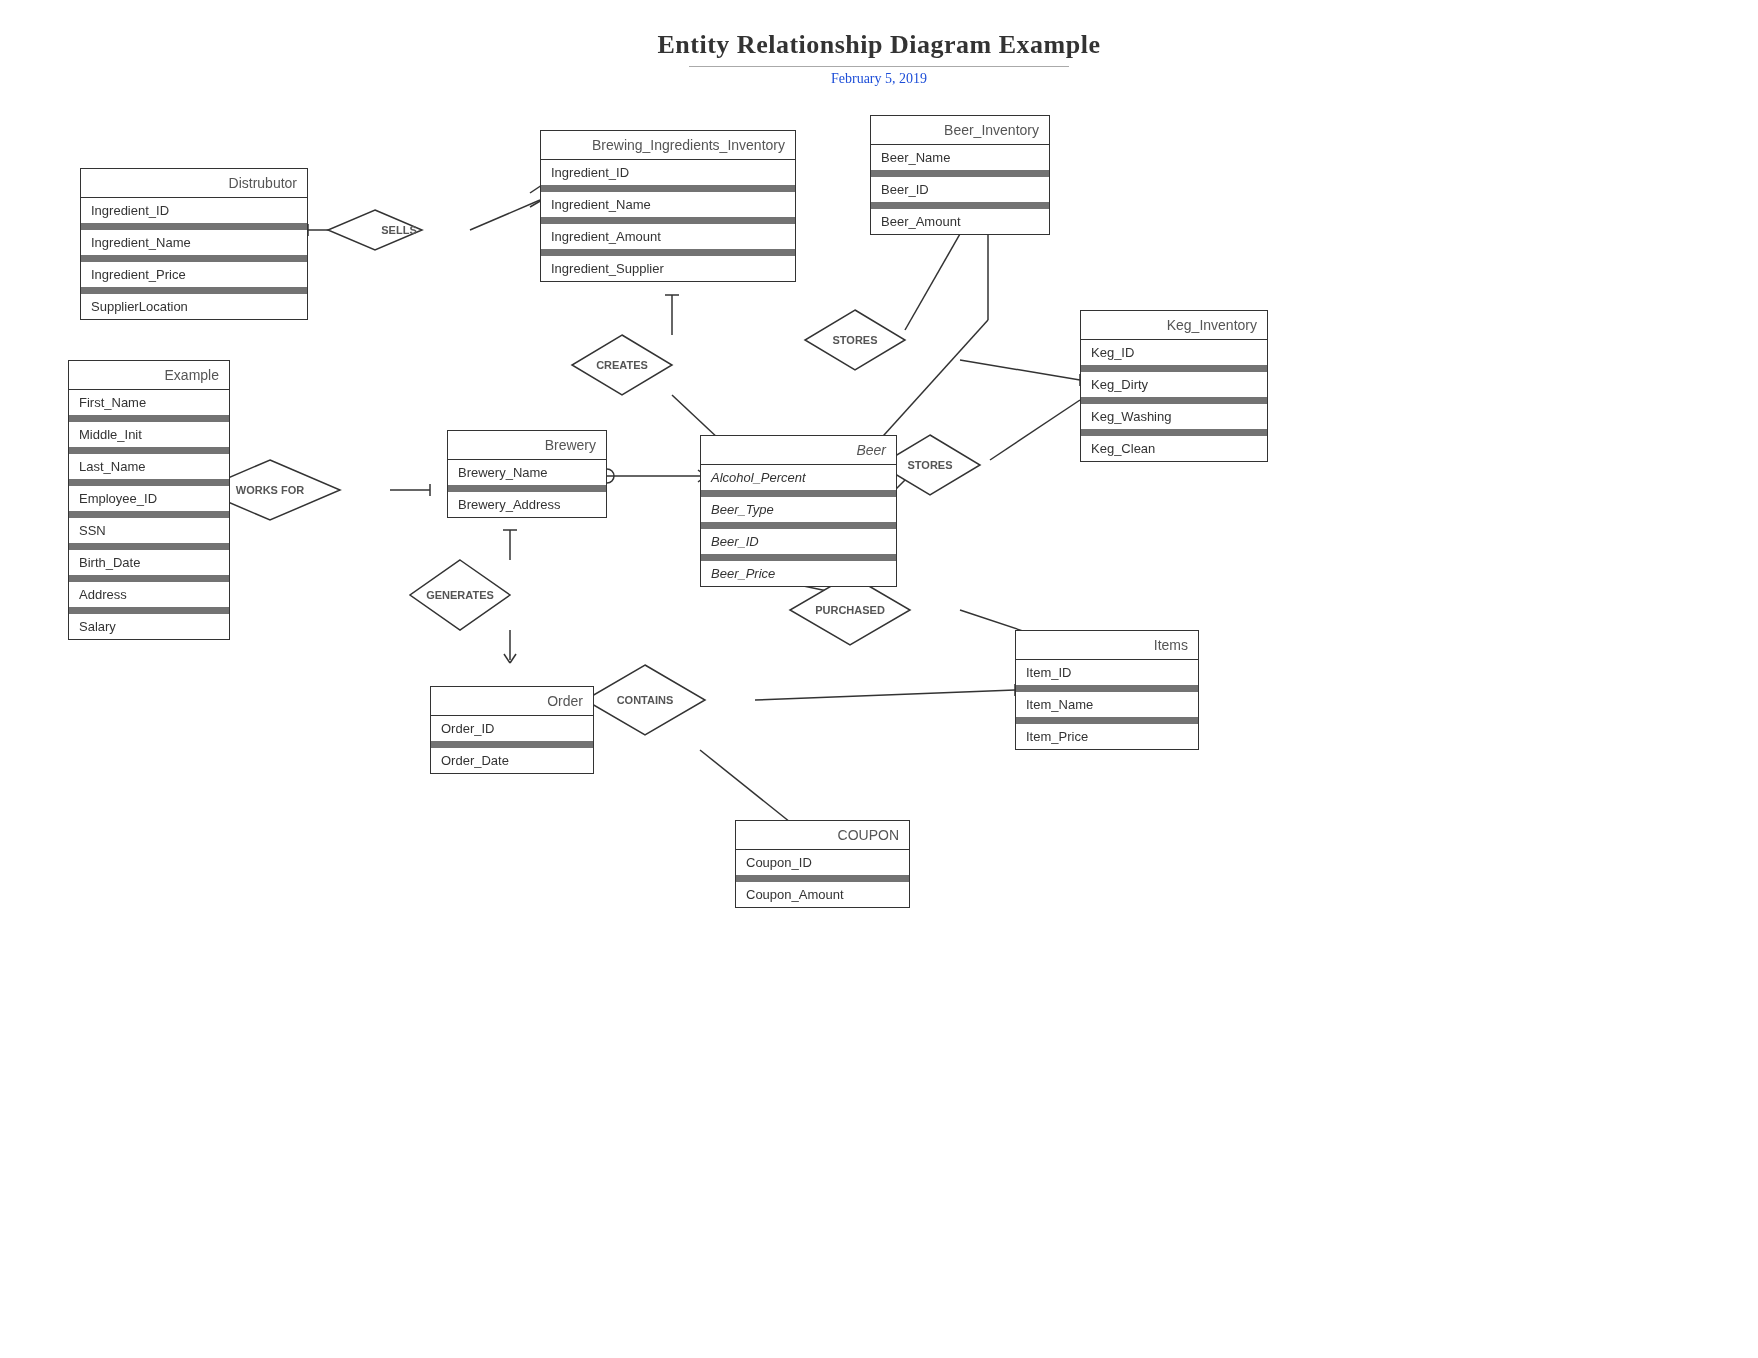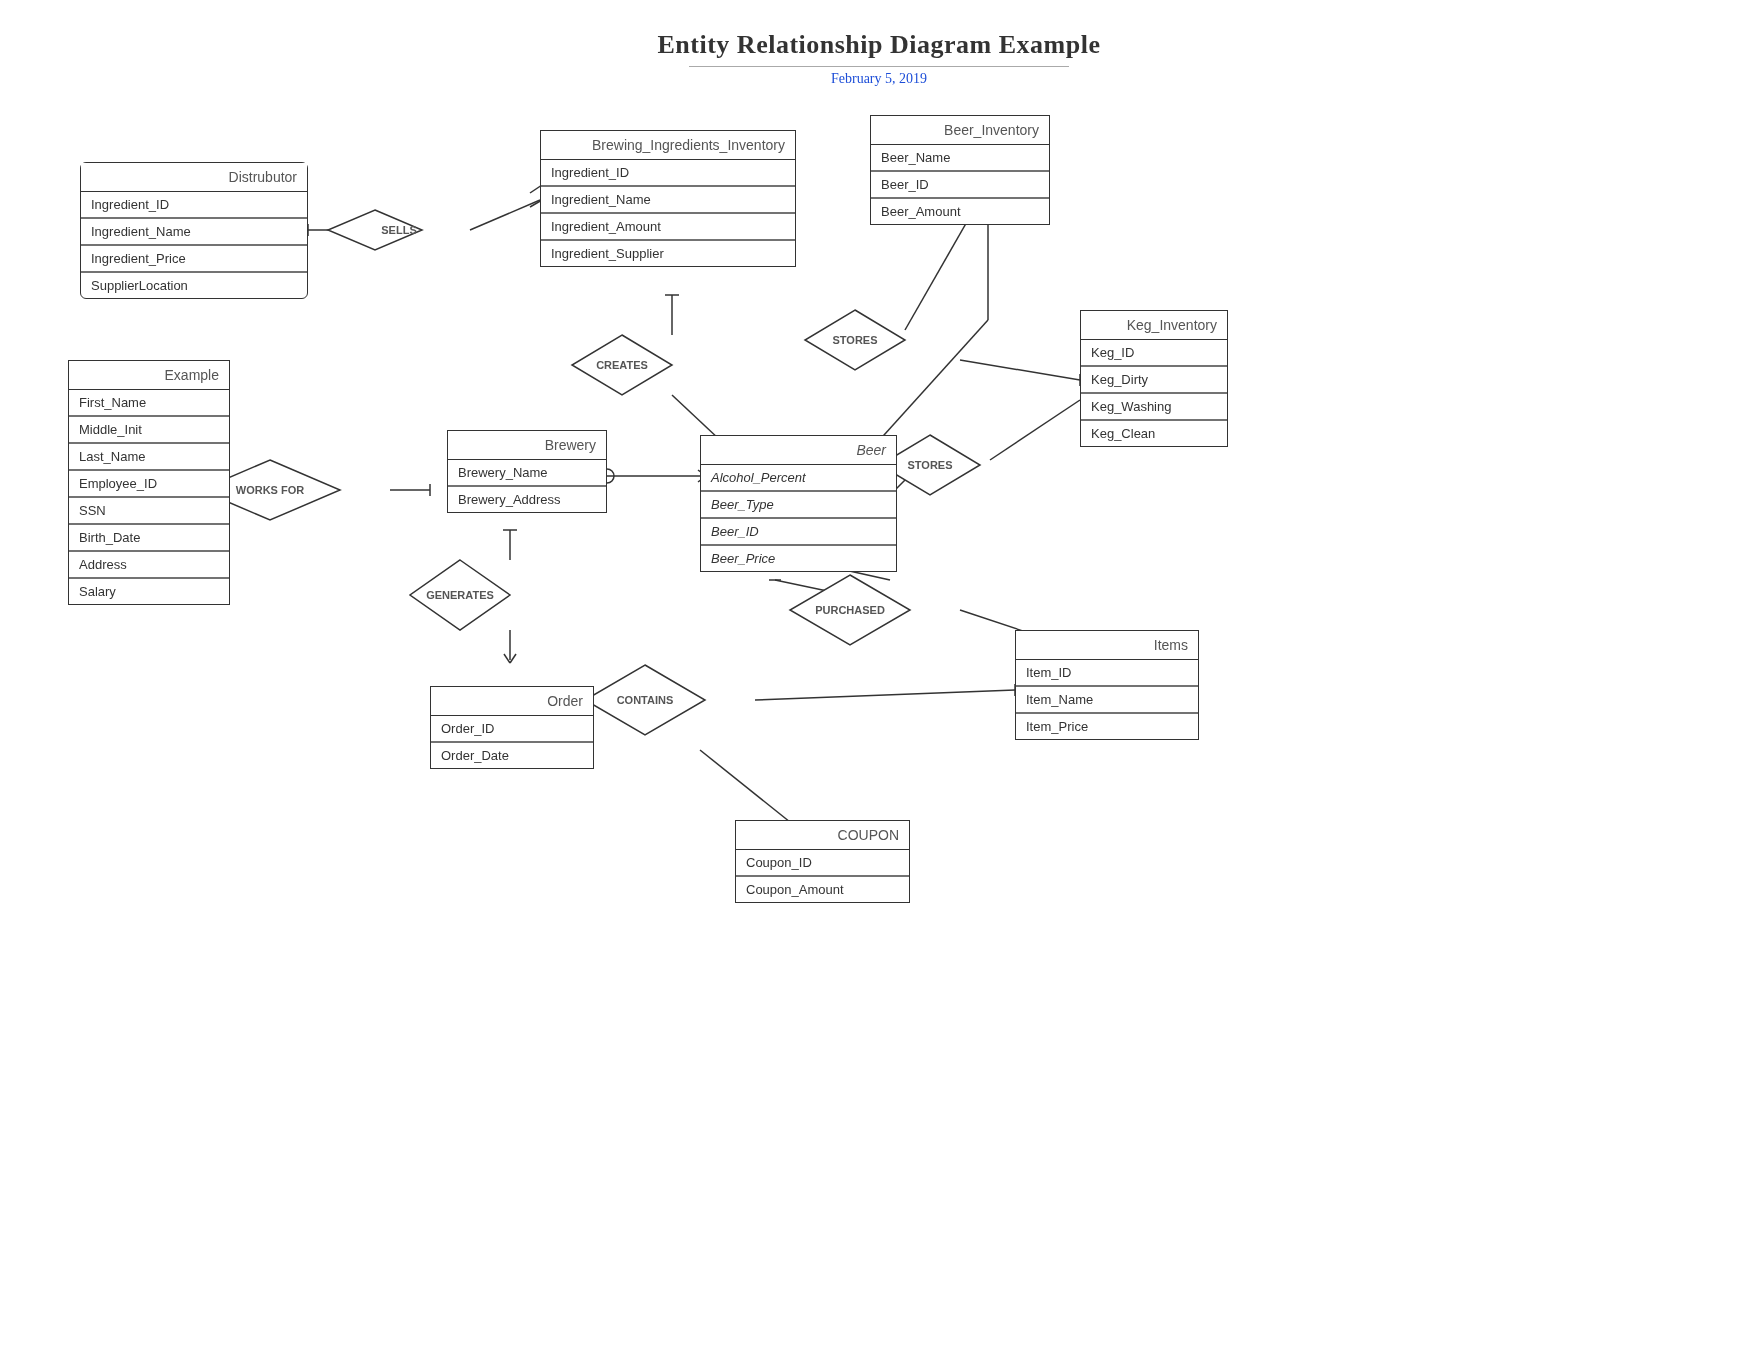--- a/index.html
+++ b/index.html
@@ -61,21 +61,21 @@
       border-bottom: 1.5px solid #333;
       background: #fff;
     }
     .entity-attrs {
       padding: 0;
     }
     .entity-attr {
       padding: 5px 10px;
       font-size: 13px;
       color: #333;
-      border-bottom: 2px solid #737373;
+      border-bottom: 7px solid #737373;
     }
     .entity-attr:last-child {
       border-bottom: none;
     }
   </style>
 </head>
 <body>
 
 <div class="diagram-container">
 
@@ -188,21 +188,21 @@
     <text x="460" y="599" font-size="11" fill="#555" font-family="Arial" text-anchor="middle" font-weight="bold">GENERATES</text>
 
     <polygon points="850,575 910,610 850,645 790,610" fill="white" stroke="#333" stroke-width="1.5"></polygon>
     <text x="850" y="614" font-size="11" fill="#555" font-family="Arial" text-anchor="middle" font-weight="bold">PURCHASED</text>
 
     <polygon points="645,665 705,700 645,735 585,700" fill="white" stroke="#333" stroke-width="1.5"></polygon>
     <text x="645" y="704" font-size="11" fill="#555" font-family="Arial" text-anchor="middle" font-weight="bold">CONTAINS</text>
 
   </svg>
 
-  <div class="entity" style="left:80px;top:162px;width:228px;border-radius:6px;">
+  <div class="entity" style="left:80px;top:168px;width:228px;">
     <div class="entity-header">Distrubutor</div>
     <div class="entity-attrs">
       <div class="entity-attr">Ingredient_ID</div>
       <div class="entity-attr">Ingredient_Name</div>
       <div class="entity-attr">Ingredient_Price</div>
       <div class="entity-attr">SupplierLocation</div>
     </div>
   </div>
 
   <div class="entity" style="left:540px;top:130px;width:256px;">
@@ -217,21 +217,21 @@
 
   <div class="entity" style="left:870px;top:115px;width:180px;">
     <div class="entity-header">Beer_Inventory</div>
     <div class="entity-attrs">
       <div class="entity-attr">Beer_Name</div>
       <div class="entity-attr">Beer_ID</div>
       <div class="entity-attr">Beer_Amount</div>
     </div>
   </div>
 
-  <div class="entity" style="left:1080px;top:310px;width:148px;">
+  <div class="entity" style="left:1080px;top:310px;width:188px;">
     <div class="entity-header">Keg_Inventory</div>
     <div class="entity-attrs">
       <div class="entity-attr">Keg_ID</div>
       <div class="entity-attr">Keg_Dirty</div>
       <div class="entity-attr">Keg_Washing</div>
       <div class="entity-attr">Keg_Clean</div>
     </div>
   </div>
 
   <div class="entity" style="left:68px;top:360px;width:162px;">

